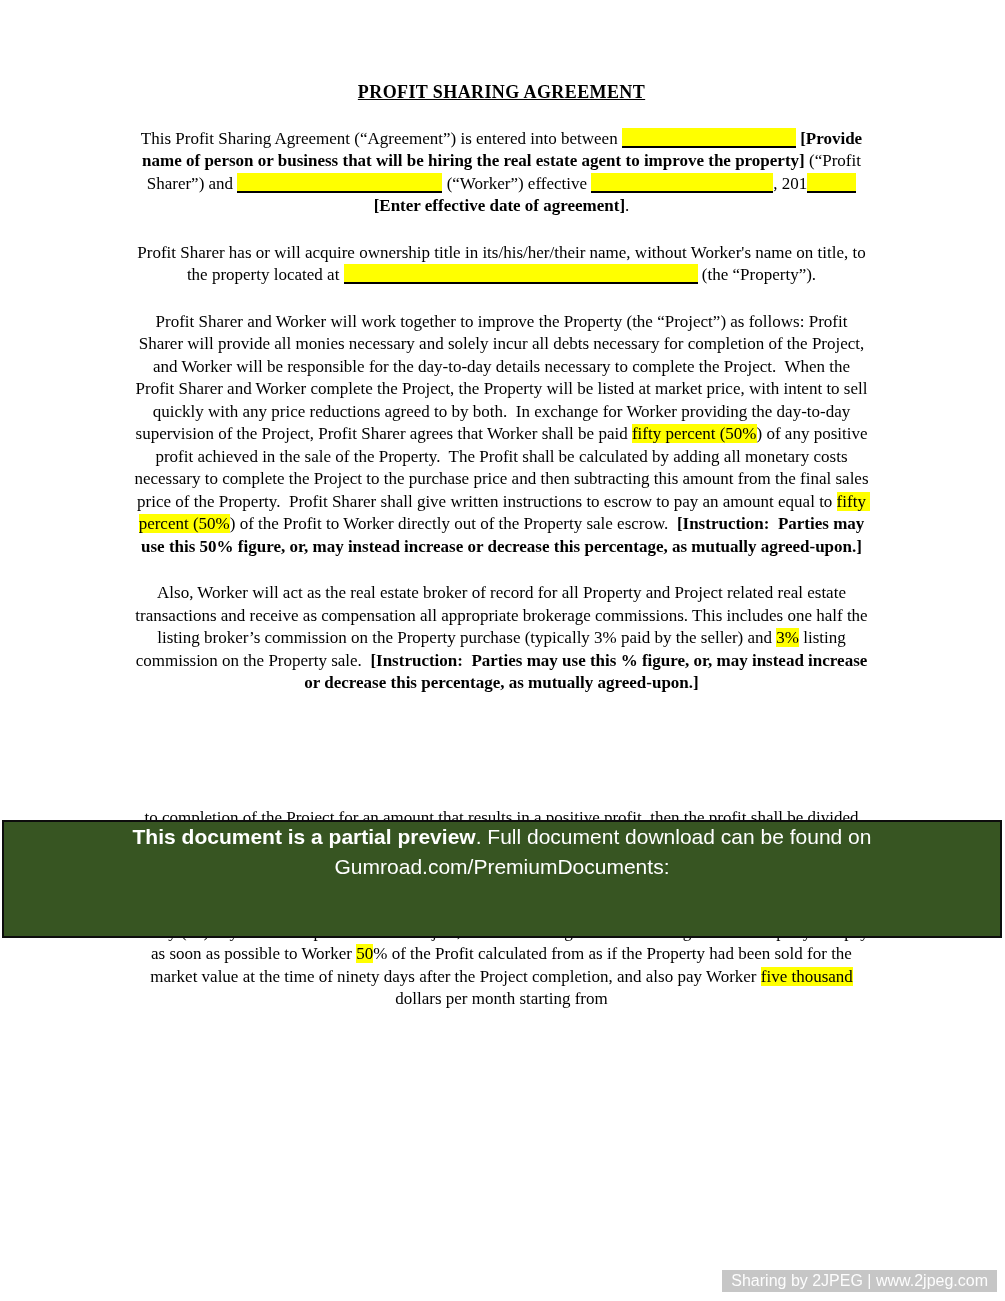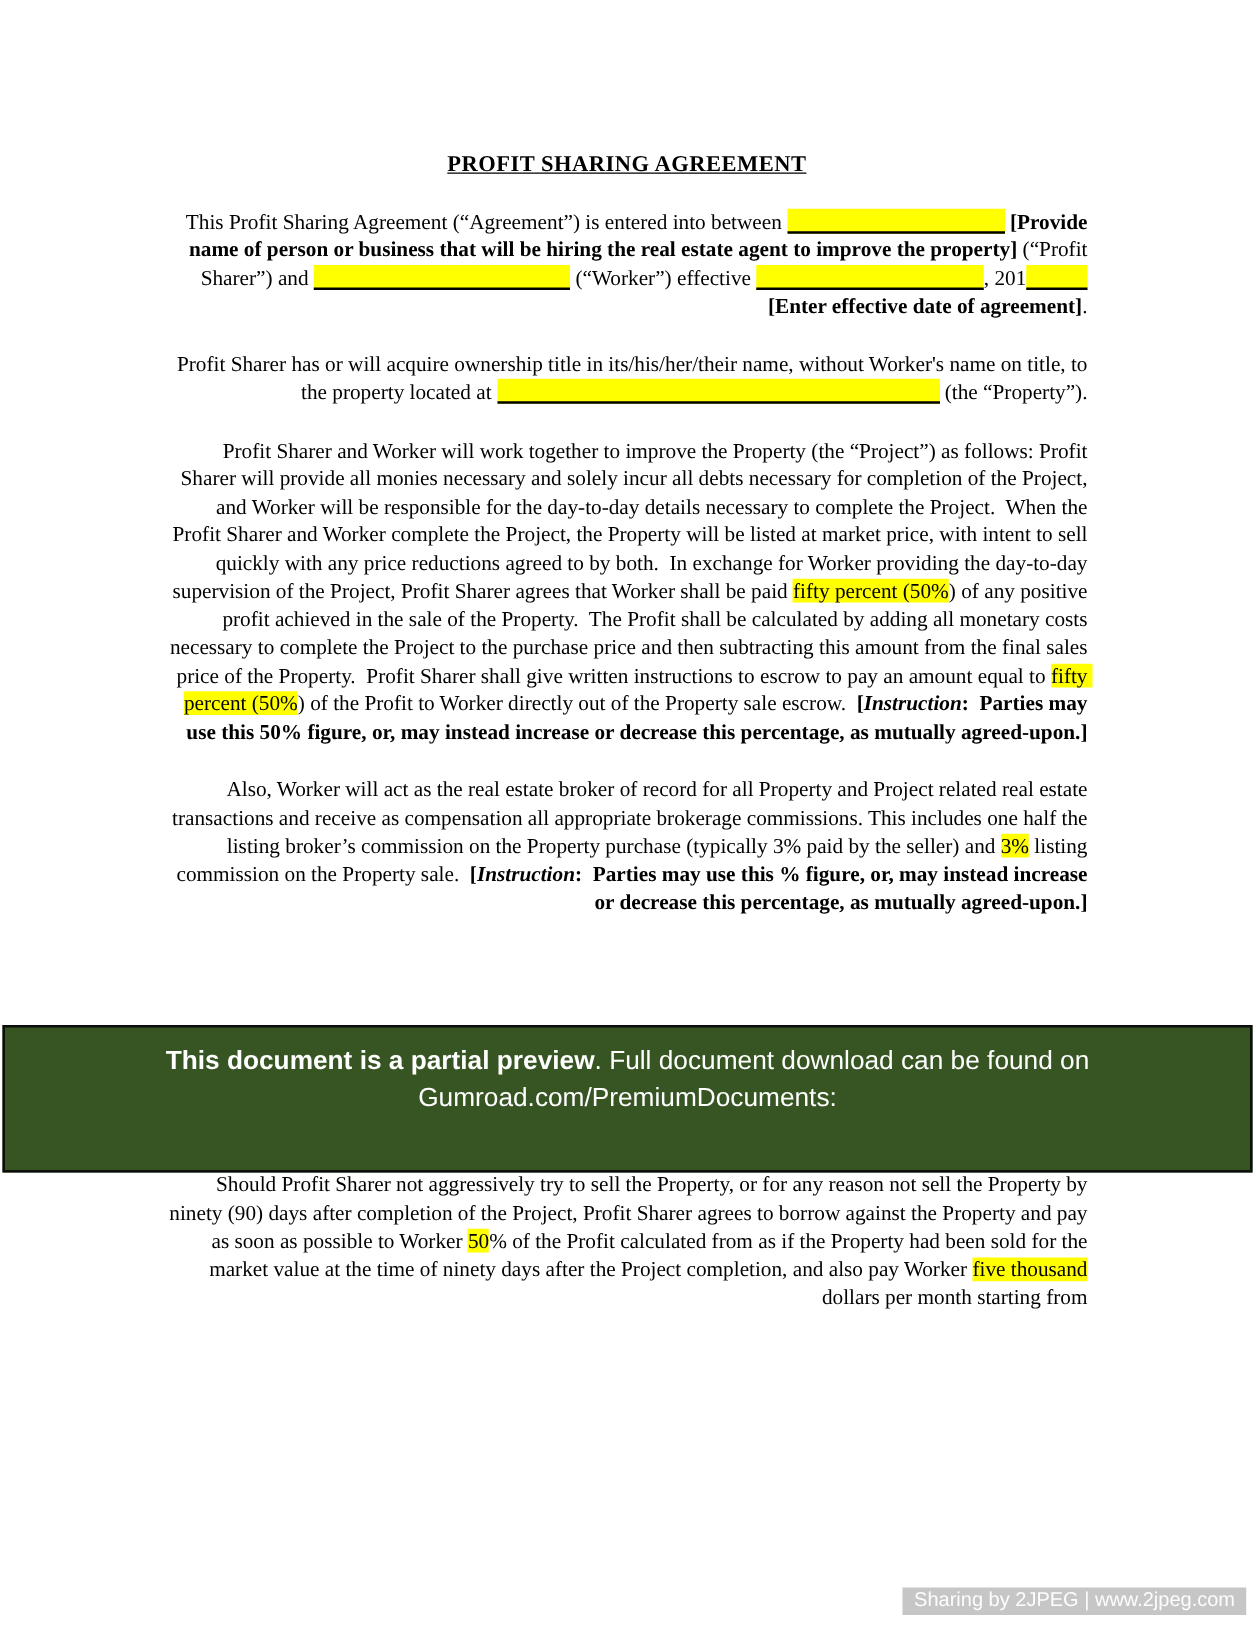--- a/index.html
+++ b/index.html
@@ -13,41 +13,41 @@
   .page{
     position:relative;
     width:1005px;height:1301px;
     background:#ffffff;
     overflow:hidden;
     font-family:"Liberation Serif", serif;
     color:#000;
   }
   .content{
     position:absolute;top:0;left:0;right:0;
-    padding:120px 135px 0 133px;
+    padding:81px 135px 0 133px;
     font-size:17px;line-height:22.5px;
   }
   .doc-title{
     text-align:center;
     font-weight:bold;
     font-size:18px;
     text-decoration:underline;
     letter-spacing:0.4px;
     margin:0 0 24px 0;
     white-space:nowrap;
   }
   .para{
     margin:0 0 24px 0;
     white-space:pre-wrap;
-    text-align:right;
+    text-align:center;
   }
   .para.partial{margin-top:112px;}
   .seg-n{font-weight:normal;}
   .seg-b{font-weight:bold;}
-  .seg-bi{font-weight:bold;font-style:italic;}
+  .seg-bi{font-weight:bold;}
   .seg-h{background:var(--hl);}
   .seg-hb{
     display:inline-block;
     background:var(--hl);
     border-bottom:2px solid #000;
     height:18px;
     vertical-align:-4px;
   }
   .banner{
     position:absolute;
@@ -55,21 +55,21 @@
     top:820px;
     height:118px;
     box-sizing:border-box;
     background:var(--banner-bg);
     border:2px solid #0d0d0d;
     color:var(--banner-fg);
     font-family:"Liberation Sans", sans-serif;
     font-size:21px;
     line-height:30px;
     text-align:center;
-    padding-top:12px;
+    padding-top:0;
     z-index:5;
   }
   .banner-line{white-space:nowrap;}
   .banner-link{text-decoration:underline;cursor:pointer;}
   .watermark{
     position:absolute;
     right:8px;bottom:9px;
     height:22px;line-height:22px;
     padding:0 9px;
     background:var(--wm-bg);

